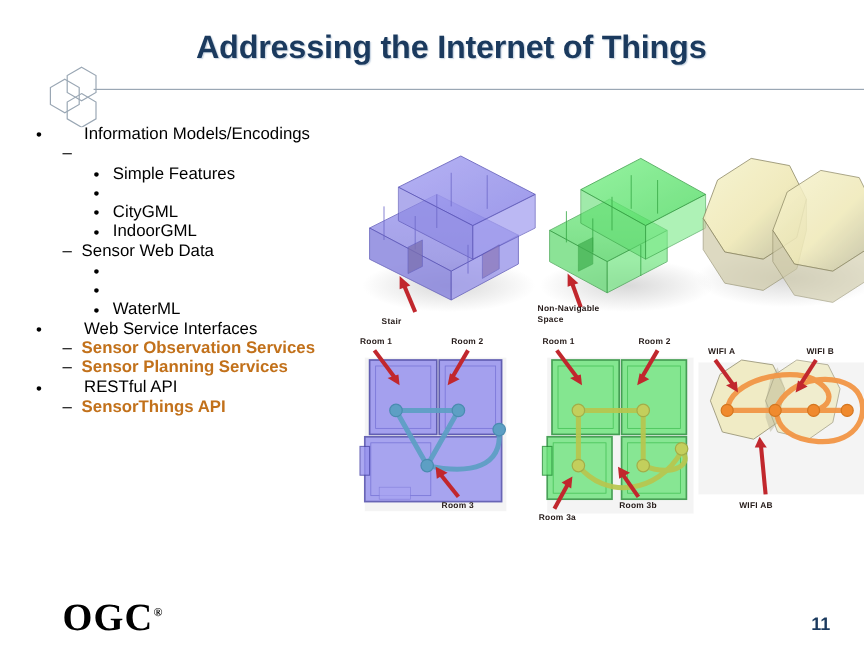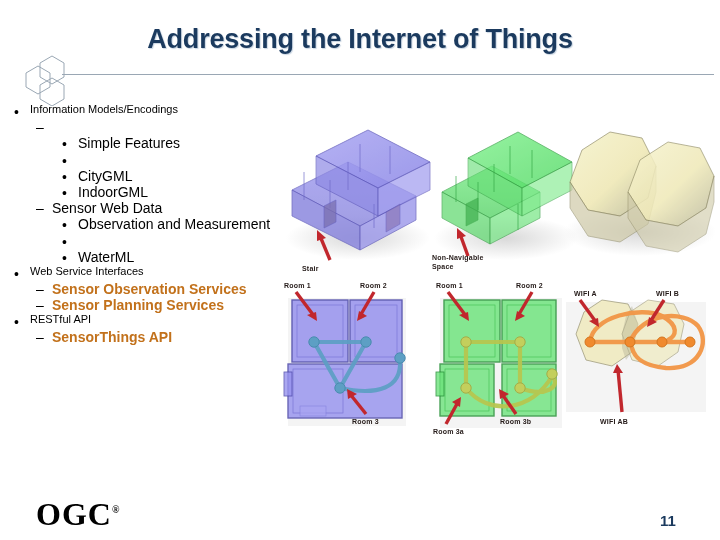--- a/index.html
+++ b/index.html
@@ -2,21 +2,21 @@
 <html><head>
 <meta charset="utf-8">
 <style>
   html,body{margin:0;padding:0;}
   body{
     width:720px;height:540px;overflow:hidden;position:relative;
     background:#ffffff;
     font-family:"Liberation Sans", sans-serif;
     -webkit-font-smoothing:none;
   }
-  .slide{position:absolute;left:0;top:0;width:572px;height:540px;background:#fff;}
+  .slide{position:absolute;left:16px;top:0;width:572px;height:540px;background:#fff;}
 
   
   .title{
     position:absolute;left:0;top:24px;width:720px;
     text-align:center;
     font-size:27px;font-weight:bold;color:#1b3a5e;
     letter-spacing:-0.2px;
     text-shadow:1px 1px 1px rgba(190,205,220,.85);
     white-space:nowrap;
   }
@@ -28,21 +28,21 @@
 
   
   .bullets{position:absolute;left:6px;top:104px;width:320px;}
   .b{display:flex;align-items:flex-start;line-height:1.02;margin-bottom:2px;}
   .lvl1{padding-left:8px;font-size:14.5px;color:#000;}
   .lvl2{padding-left:30px;font-size:14px;color:#000;}
   .lvl3{padding-left:56px;font-size:14px;color:#000;}
   .mark{flex:0 0 auto;display:inline-block;width:16px;color:#000;}
   .mark.dot{font-size:14px;line-height:1;transform:translateY(1px);}
   .txt{flex:1 1 auto;white-space:nowrap;}
-  .b.lvl1 .txt{font-size:11px;}
+  .b.lvl1 .txt{font-size:14px;margin-left:24px;}
   .accent .txt{color:#c2711b;font-weight:bold;}
   .accent .mark{color:#000;}
 
   
   .gfx{position:absolute;left:270px;top:120px;width:450px;height:330px;}
 
   .lbl{
     position:absolute;font-size:7px;font-weight:bold;color:#241a18;
     letter-spacing:0.2px;white-space:nowrap;line-height:1.25;
   }
@@ -99,21 +99,20 @@
       <div class="b lvl3">
         <span class="mark dot">•</span>
         <span class="txt">IndoorGML</span>
       </div>
       <div class="b lvl2">
         <span class="mark">–</span>
         <span class="txt">Sensor Web Data</span>
       </div>
       <div class="b lvl3">
         <span class="mark dot">•</span>
-        <span class="txt">Observation and Measurement</span>
       </div>
       <div class="b lvl3 accent">
         <span class="mark dot">•</span>
       </div>
       <div class="b lvl3">
         <span class="mark dot">•</span>
         <span class="txt">WaterML</span>
       </div>
       <div class="b lvl1">
         <span class="mark dot">•</span>

